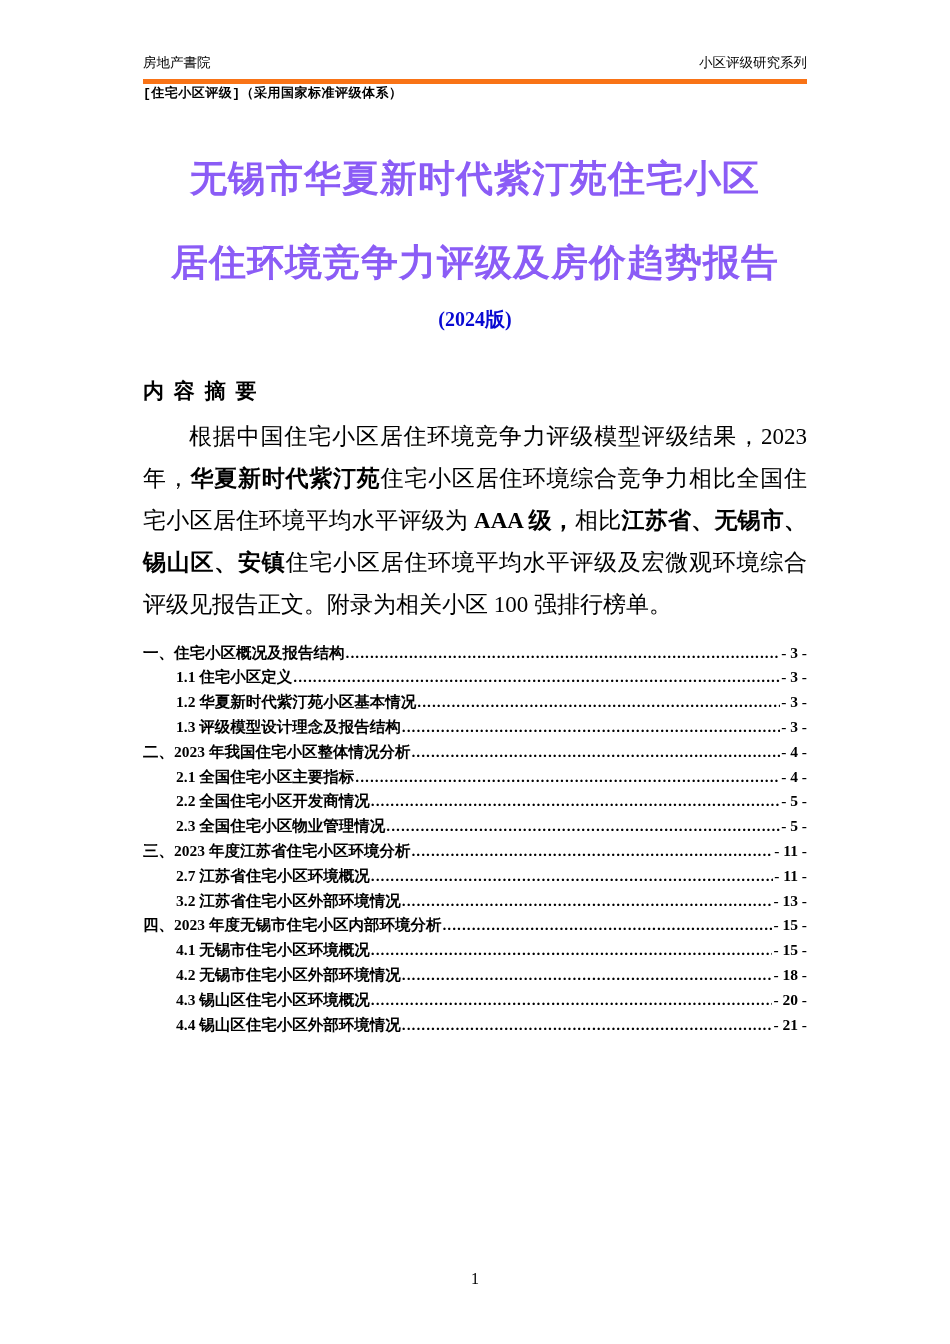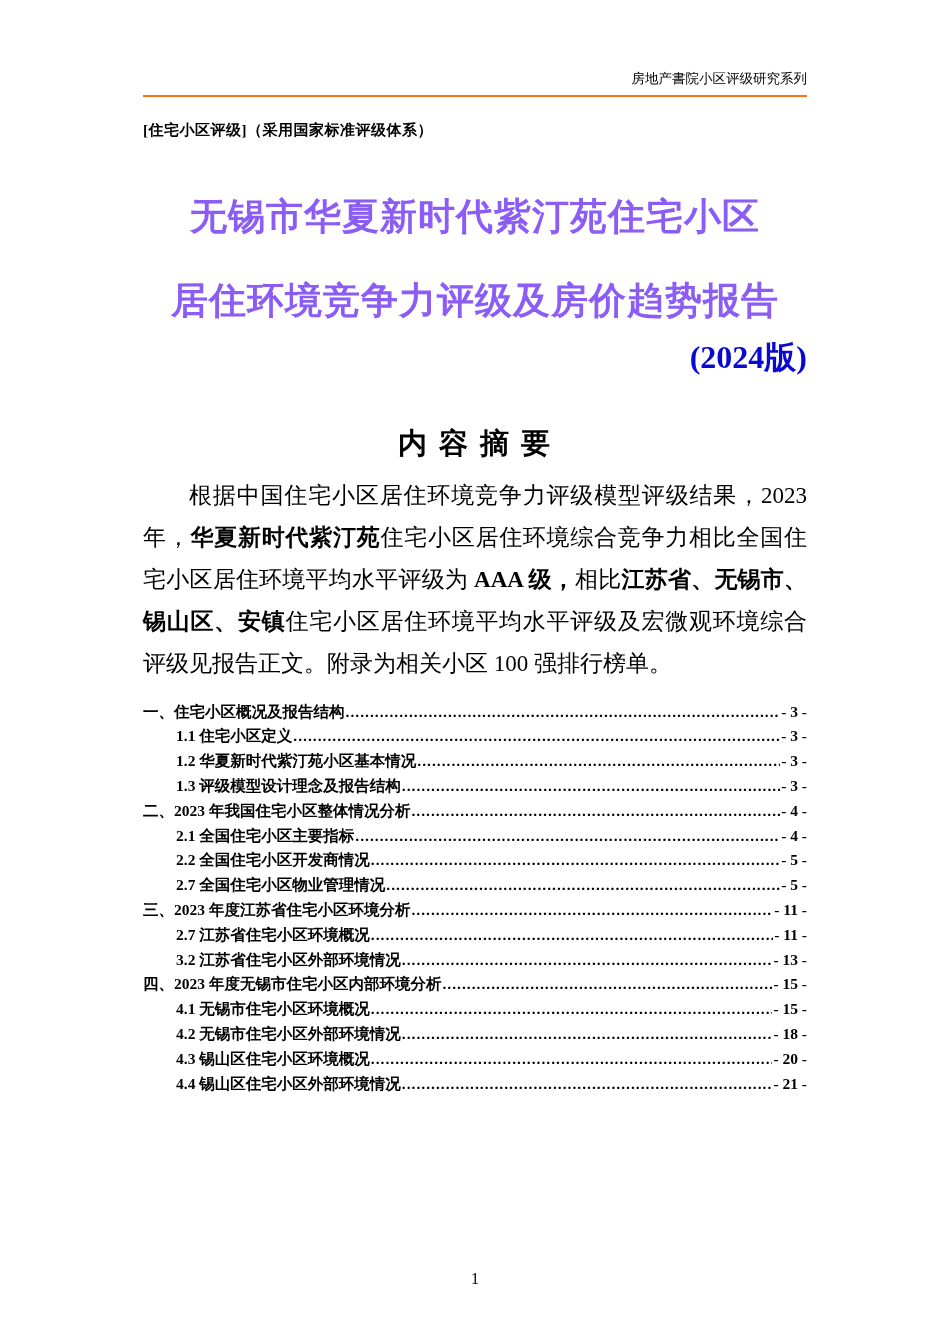--- a/index.html
+++ b/index.html
@@ -10,65 +10,63 @@
     position: relative;
     width: 950px;
     height: 1344px;
     background: #ffffff;
     padding: 0 143px;
     overflow: hidden;
   }
 
   
   .hdr {
-    padding-top: 70px;
+    padding-top: 54px;
     display: flex;
-    justify-content: flex-end;
+    justify-content: space-between;
     align-items: flex-end;
-    border-bottom: 2px solid #f97316;
+    border-bottom: 5px solid #f97316;
     padding-bottom: 7px;
     font-family: "Liberation Sans", "DejaVu Sans", sans-serif;
     font-size: 13.5px;
     line-height: 1.3;
   }
 
   
   .series-tag {
-    margin-top: 24px;
-    font-family: Liberation Serif, serif;
-    font-weight: 700;
-    font-size: 15px;
+    font-family: Liberation Mono, monospace;
+    font-weight: 700;
+    font-size: 13px;
     letter-spacing: 0.5px;
   }
 
   
   .title-block { margin-top: 56px; text-align: center; }
   .title-line {
     font-weight: 700;
     font-size: 37px;
     line-height: 42px;
     color: #8b5cf6;
     letter-spacing: 1px;
   }
   .title-line + .title-line { margin-top: 42px; }
   .edition {
-    margin-top: 14px;
-    font-weight: 700;
-    font-size: 32px;
+    margin-top: 22px;
+    font-weight: 700;
+    font-size: 20px;
     color: #0909d2;
-    text-align: right;
   }
 
   
   .abstract-heading {
     margin-top: 44px;
-    text-align: center;
+    text-align: left;
     font-family: "Liberation Sans", "DejaVu Sans", sans-serif;
     font-weight: 700;
-    font-size: 29px;
+    font-size: 21px;
     letter-spacing: 2px;
   }
   .abstract-paragraph {
     margin-top: 11px;
     font-size: 23px;
     line-height: 42px;
     text-align: justify;
     text-indent: 2em;
   }
   .abstract-paragraph .b { font-weight: 700; }
@@ -169,21 +167,21 @@
         <span class="toc-label">2.1 全国住宅小区主要指标</span>
         <span class="toc-dots"></span>
         <span class="toc-page">- 4 -</span>
       </div>
       <div class="toc-row lvl2">
         <span class="toc-label">2.2 全国住宅小区开发商情况</span>
         <span class="toc-dots"></span>
         <span class="toc-page">- 5 -</span>
       </div>
       <div class="toc-row lvl2">
-        <span class="toc-label">2.7 全国住宅小区物业管理情况</span>
+        <span class="toc-label">2.3 全国住宅小区物业管理情况</span>
         <span class="toc-dots"></span>
         <span class="toc-page">- 5 -</span>
       </div>
       <div class="toc-row">
         <span class="toc-label">三、2023 年度江苏省住宅小区环境分析</span>
         <span class="toc-dots"></span>
         <span class="toc-page">- 11 -</span>
       </div>
       <div class="toc-row lvl2">
         <span class="toc-label">2.7 江苏省住宅小区环境概况</span>

